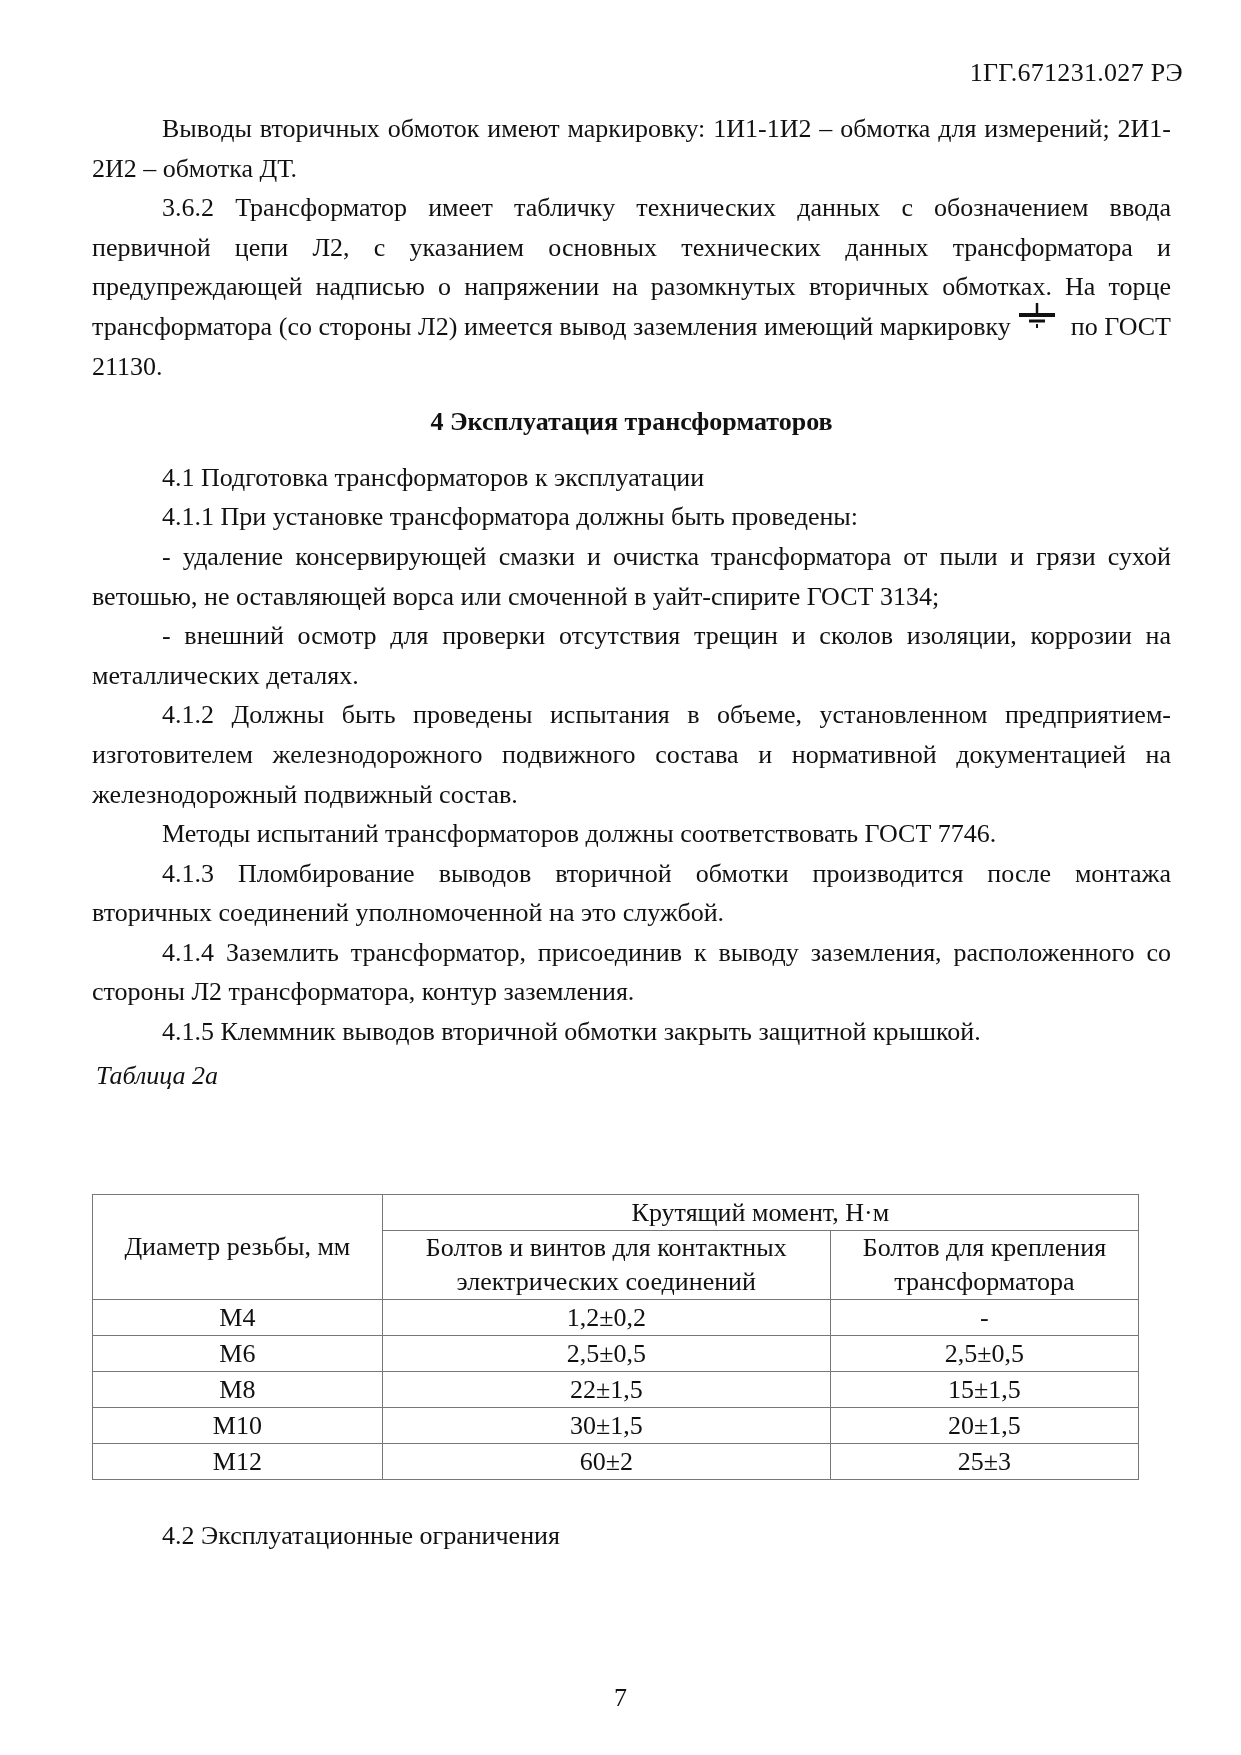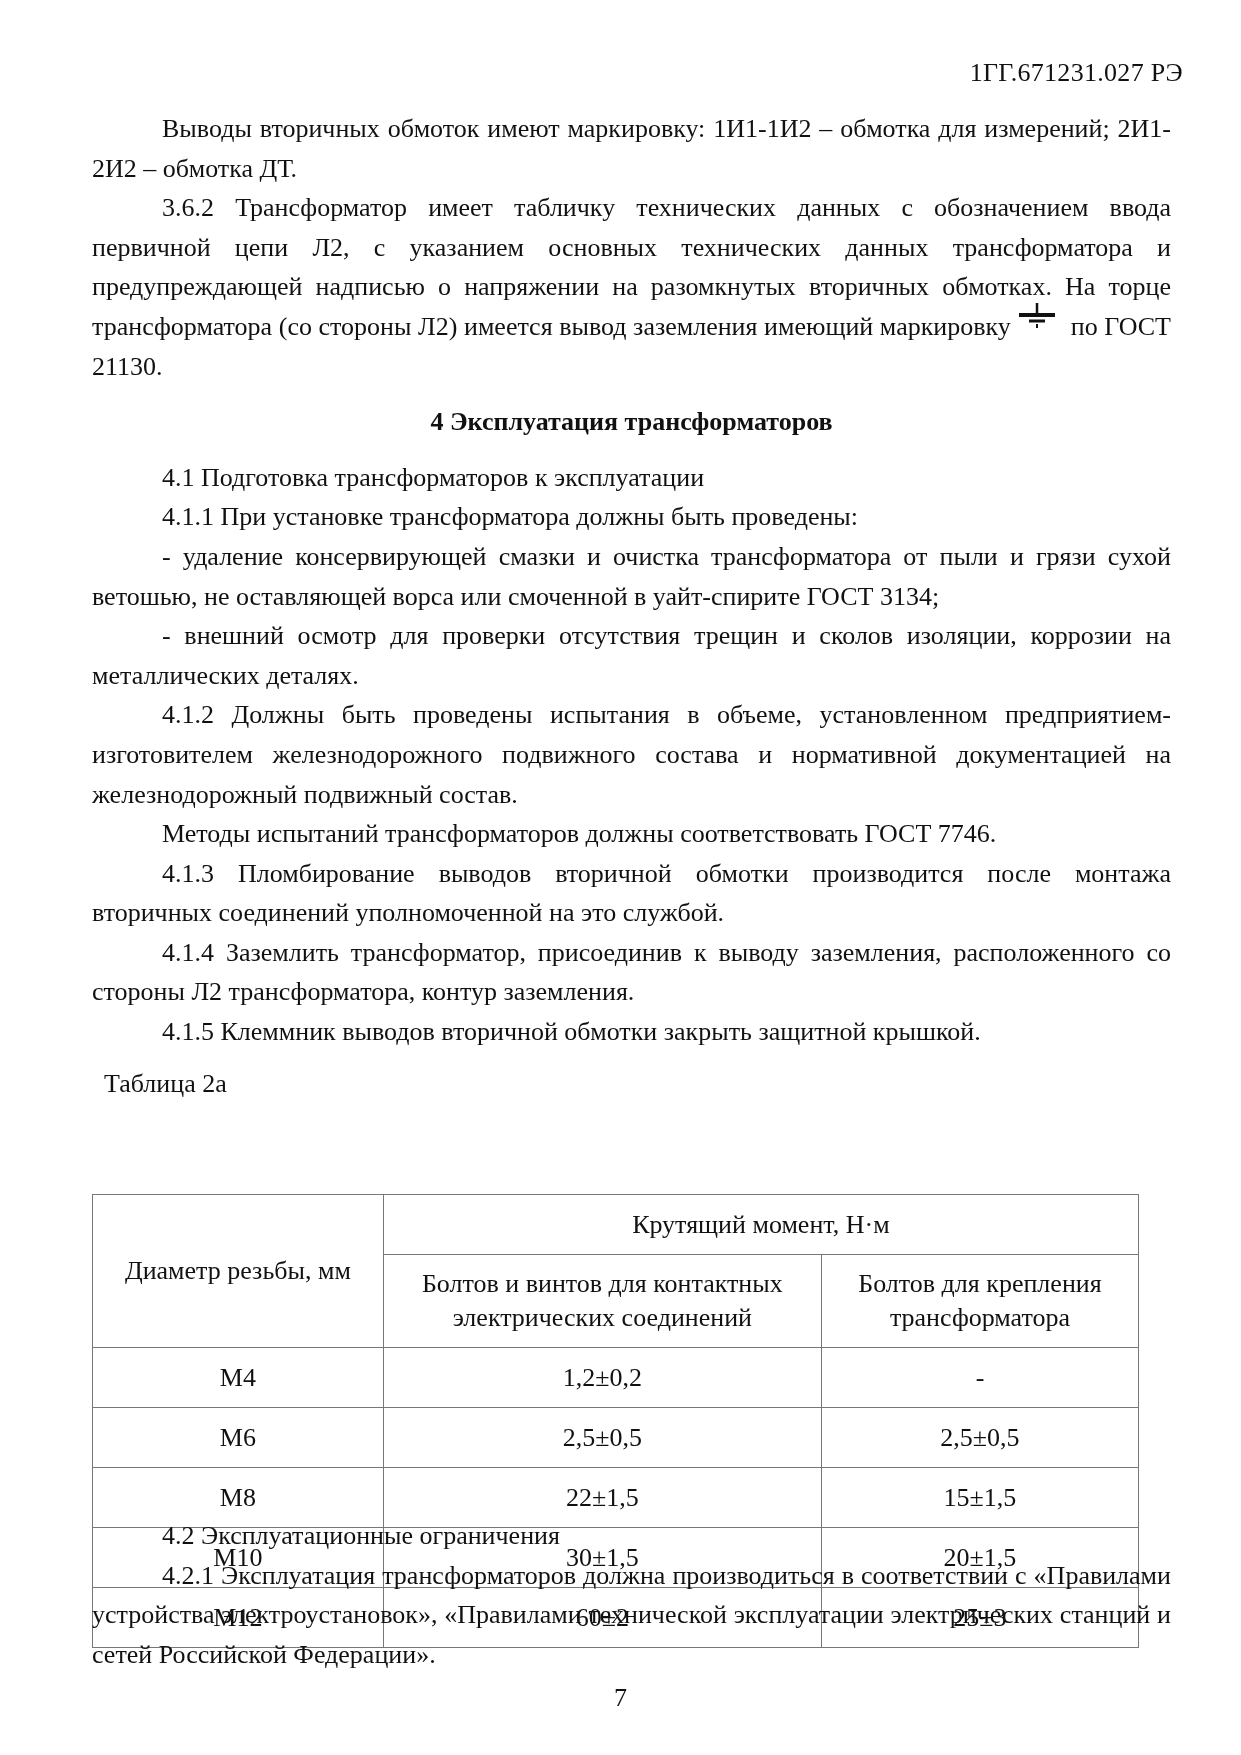--- a/index.html
+++ b/index.html
@@ -6,23 +6,23 @@
   body { width: 1241px; height: 1755px; position: relative; overflow: hidden;
          font-family: "Liberation Serif", "DejaVu Serif", serif; color: #111; }
   .page { position: absolute; left: 0; top: 0; width: 1241px; height: 1475px; }
   .doc-code { position: absolute; top: 58px; right: 58px; font-size: 26px; letter-spacing: 0.3px; }
   .body-text { position: absolute; left: 92px; top: 109px; width: 1079px; font-size: 26px; line-height: 39.6px; }
   .p { margin: 0; text-align: justify; text-align-last: left; }
   .ind { text-indent: 70px; }
   .heading { text-align: center; font-weight: bold; margin: 16px; }
   .ground-icon { display: inline-block; width: 40px; height: 26px; vertical-align: -2px; margin: 0 14px 0 6px; position: relative; }
   .ground-icon svg { position: absolute; left: 0; top: -10px; }
-  .tab-caption { margin: 12px; }
+  .tab-caption { margin: 4px; font-style: italic; }
   table.t2a { position: absolute; left: 92px; top: 1194px; width: 1047px; border-collapse: collapse; font-size: 26px; line-height: 34px; }
-  table.t2a td { border: 1.5px solid #777; text-align: center; padding: 12px; vertical-align: middle; }
+  table.t2a td { border: 1.5px solid #777; text-align: center; padding: 0; vertical-align: middle; }
   table.t2a td.c0 { width: 290px; }
   table.t2a td.c1 { width: 449px; }
   table.t2a td.c2 { width: 308px; }
   table.t2a tr.h1 td { height: 35px; }
   table.t2a tr.h2 td { height: 68px; }
   table.t2a tr.r td { height: 35px; }
   .after-table { position: absolute; left: 92px; top: 1516px; width: 1079px; font-size: 26px; line-height: 39.6px; }
   .page-num { position: absolute; top: 1683px; left: 0; width: 1241px; text-align: center; font-size: 26px; }
 </style>
 </head>
@@ -88,17 +88,16 @@
     <tr class="r">
       <td>М12</td>
       <td>60±2</td>
       <td>25±3</td>
     </tr>
   </tbody>
     </table>
 
   <div class="after-table">
     <p class="p ind">4.2 Эксплуатационные ограничения</p>
-    <p class="p ind">4.2.1 Эксплуатация трансформаторов должна производиться в соответствии с «Правилами устройства электроустановок», «Правилами технической эксплуатации электрических станций и сетей Российской Федерации».</p>
   </div>
 
   <div class="page-num">7</div>
 </div>
 
 </body></html>

